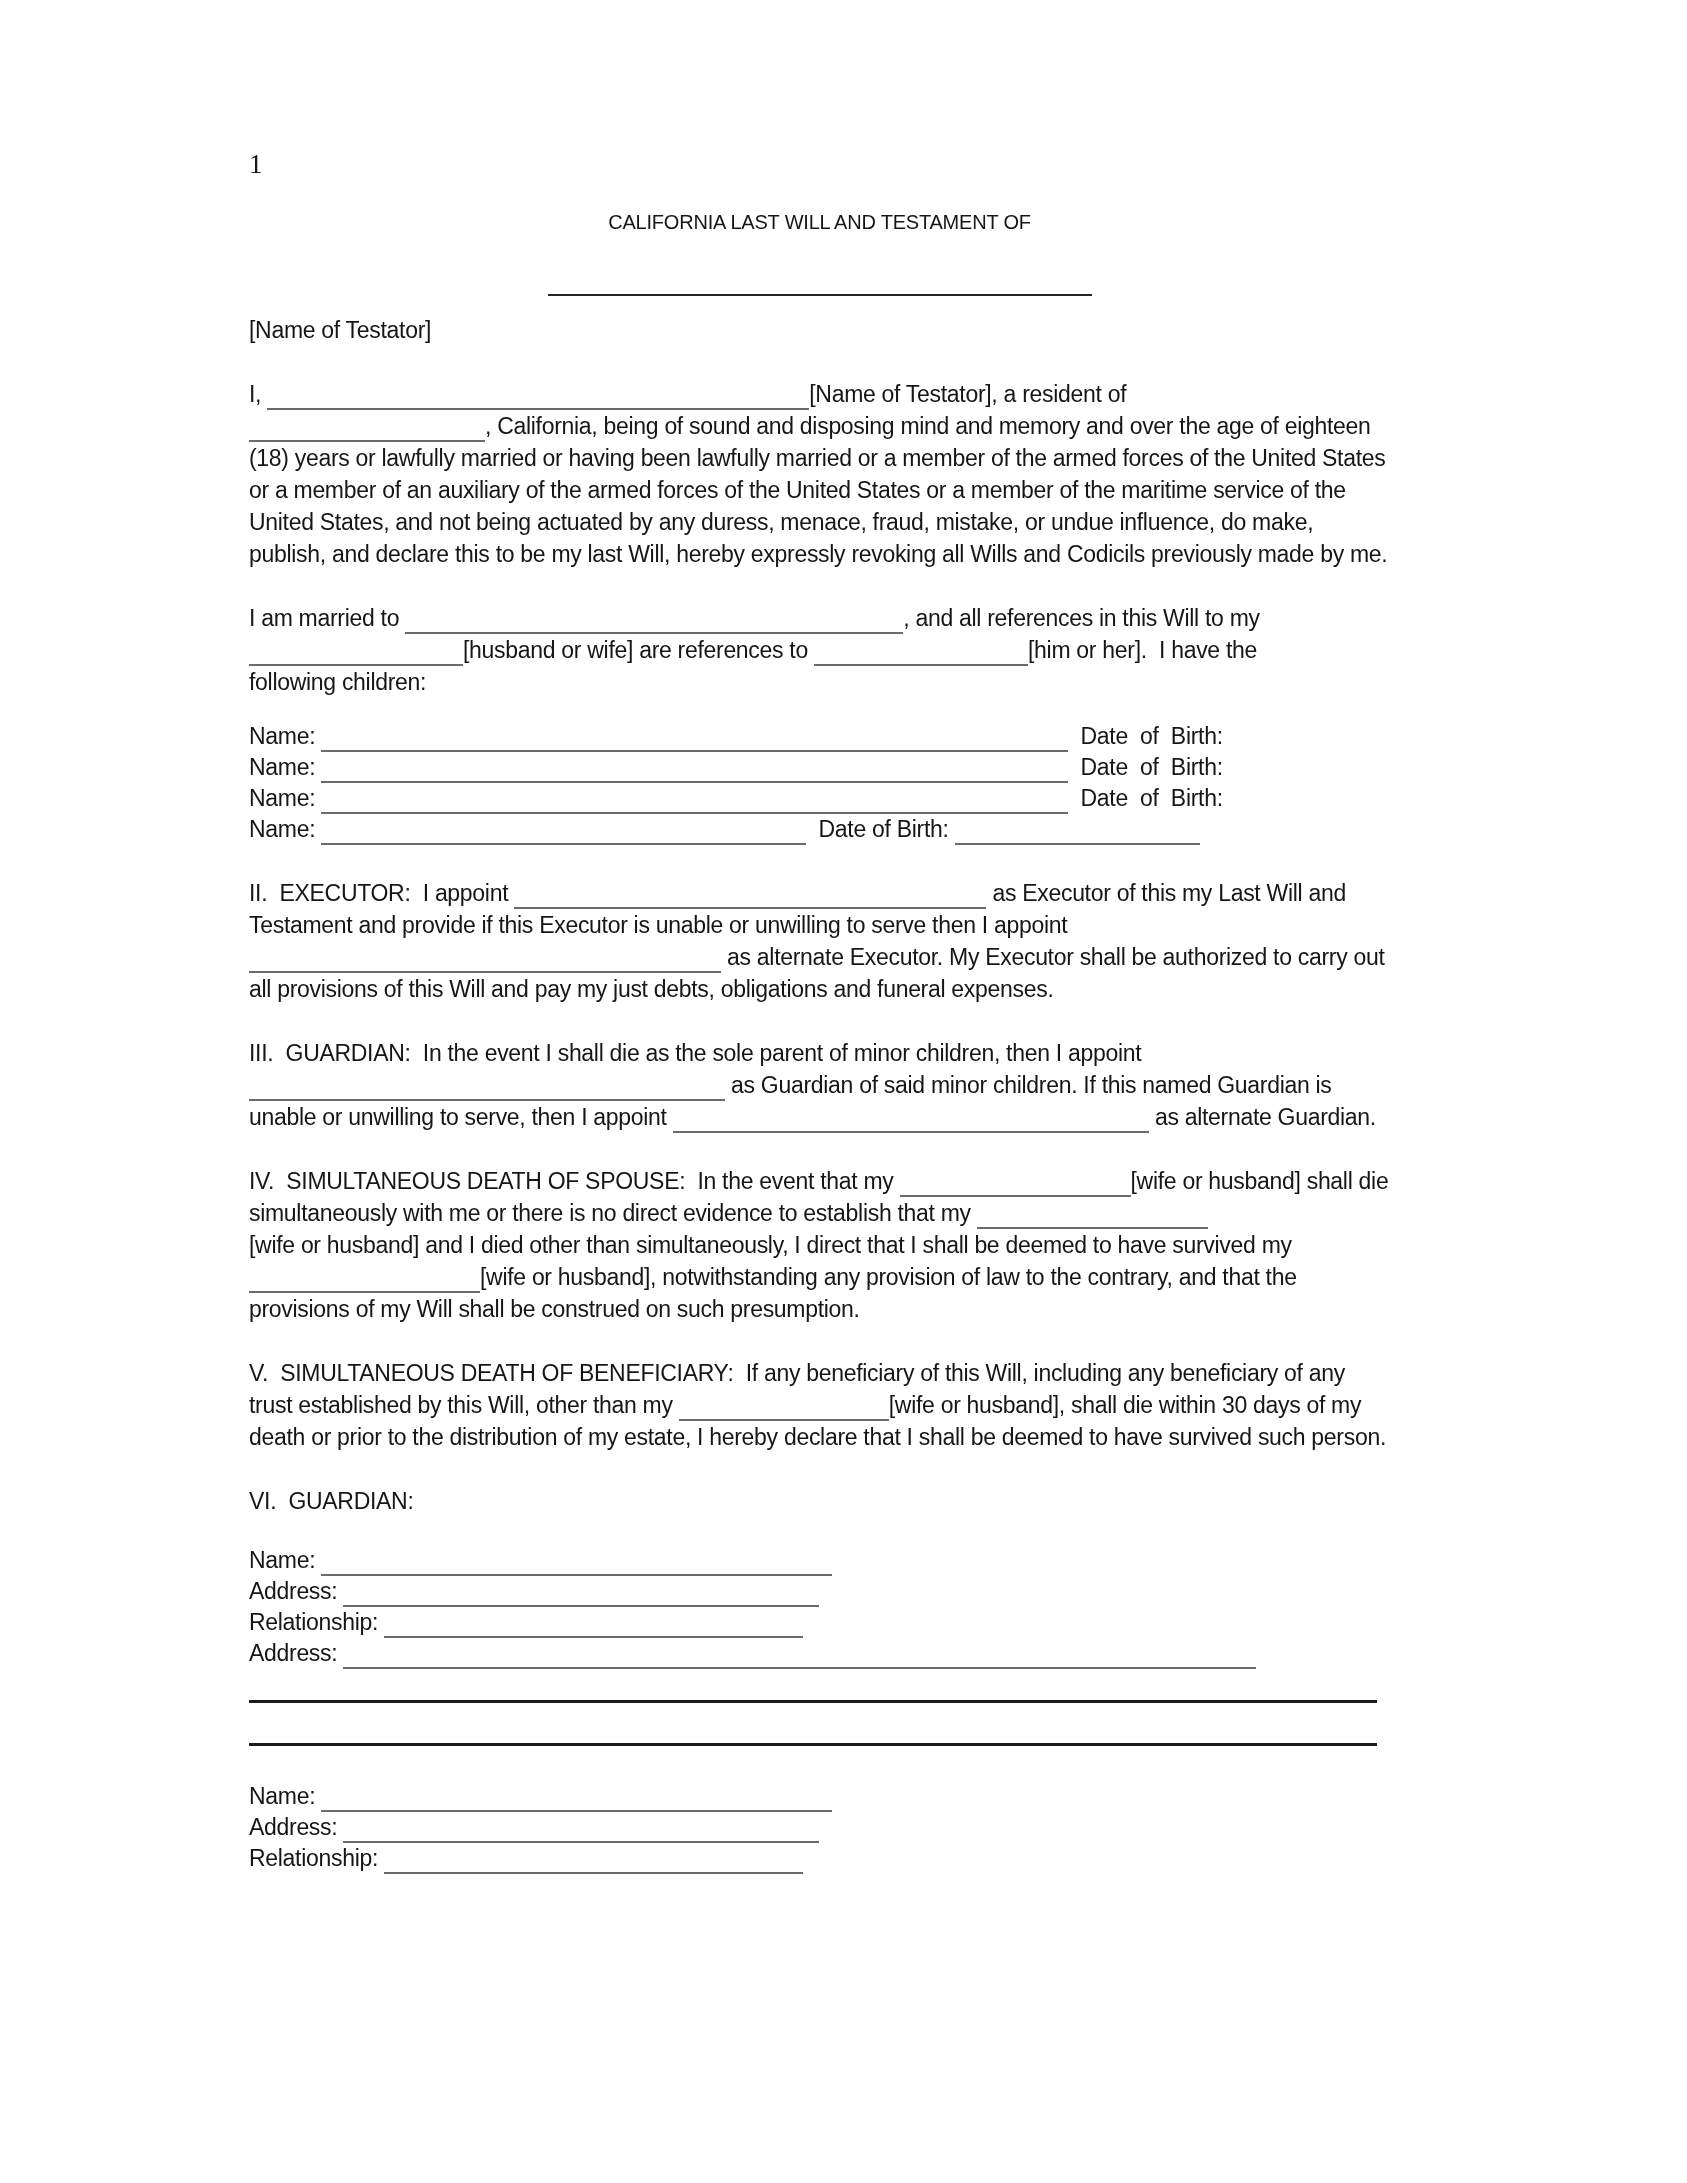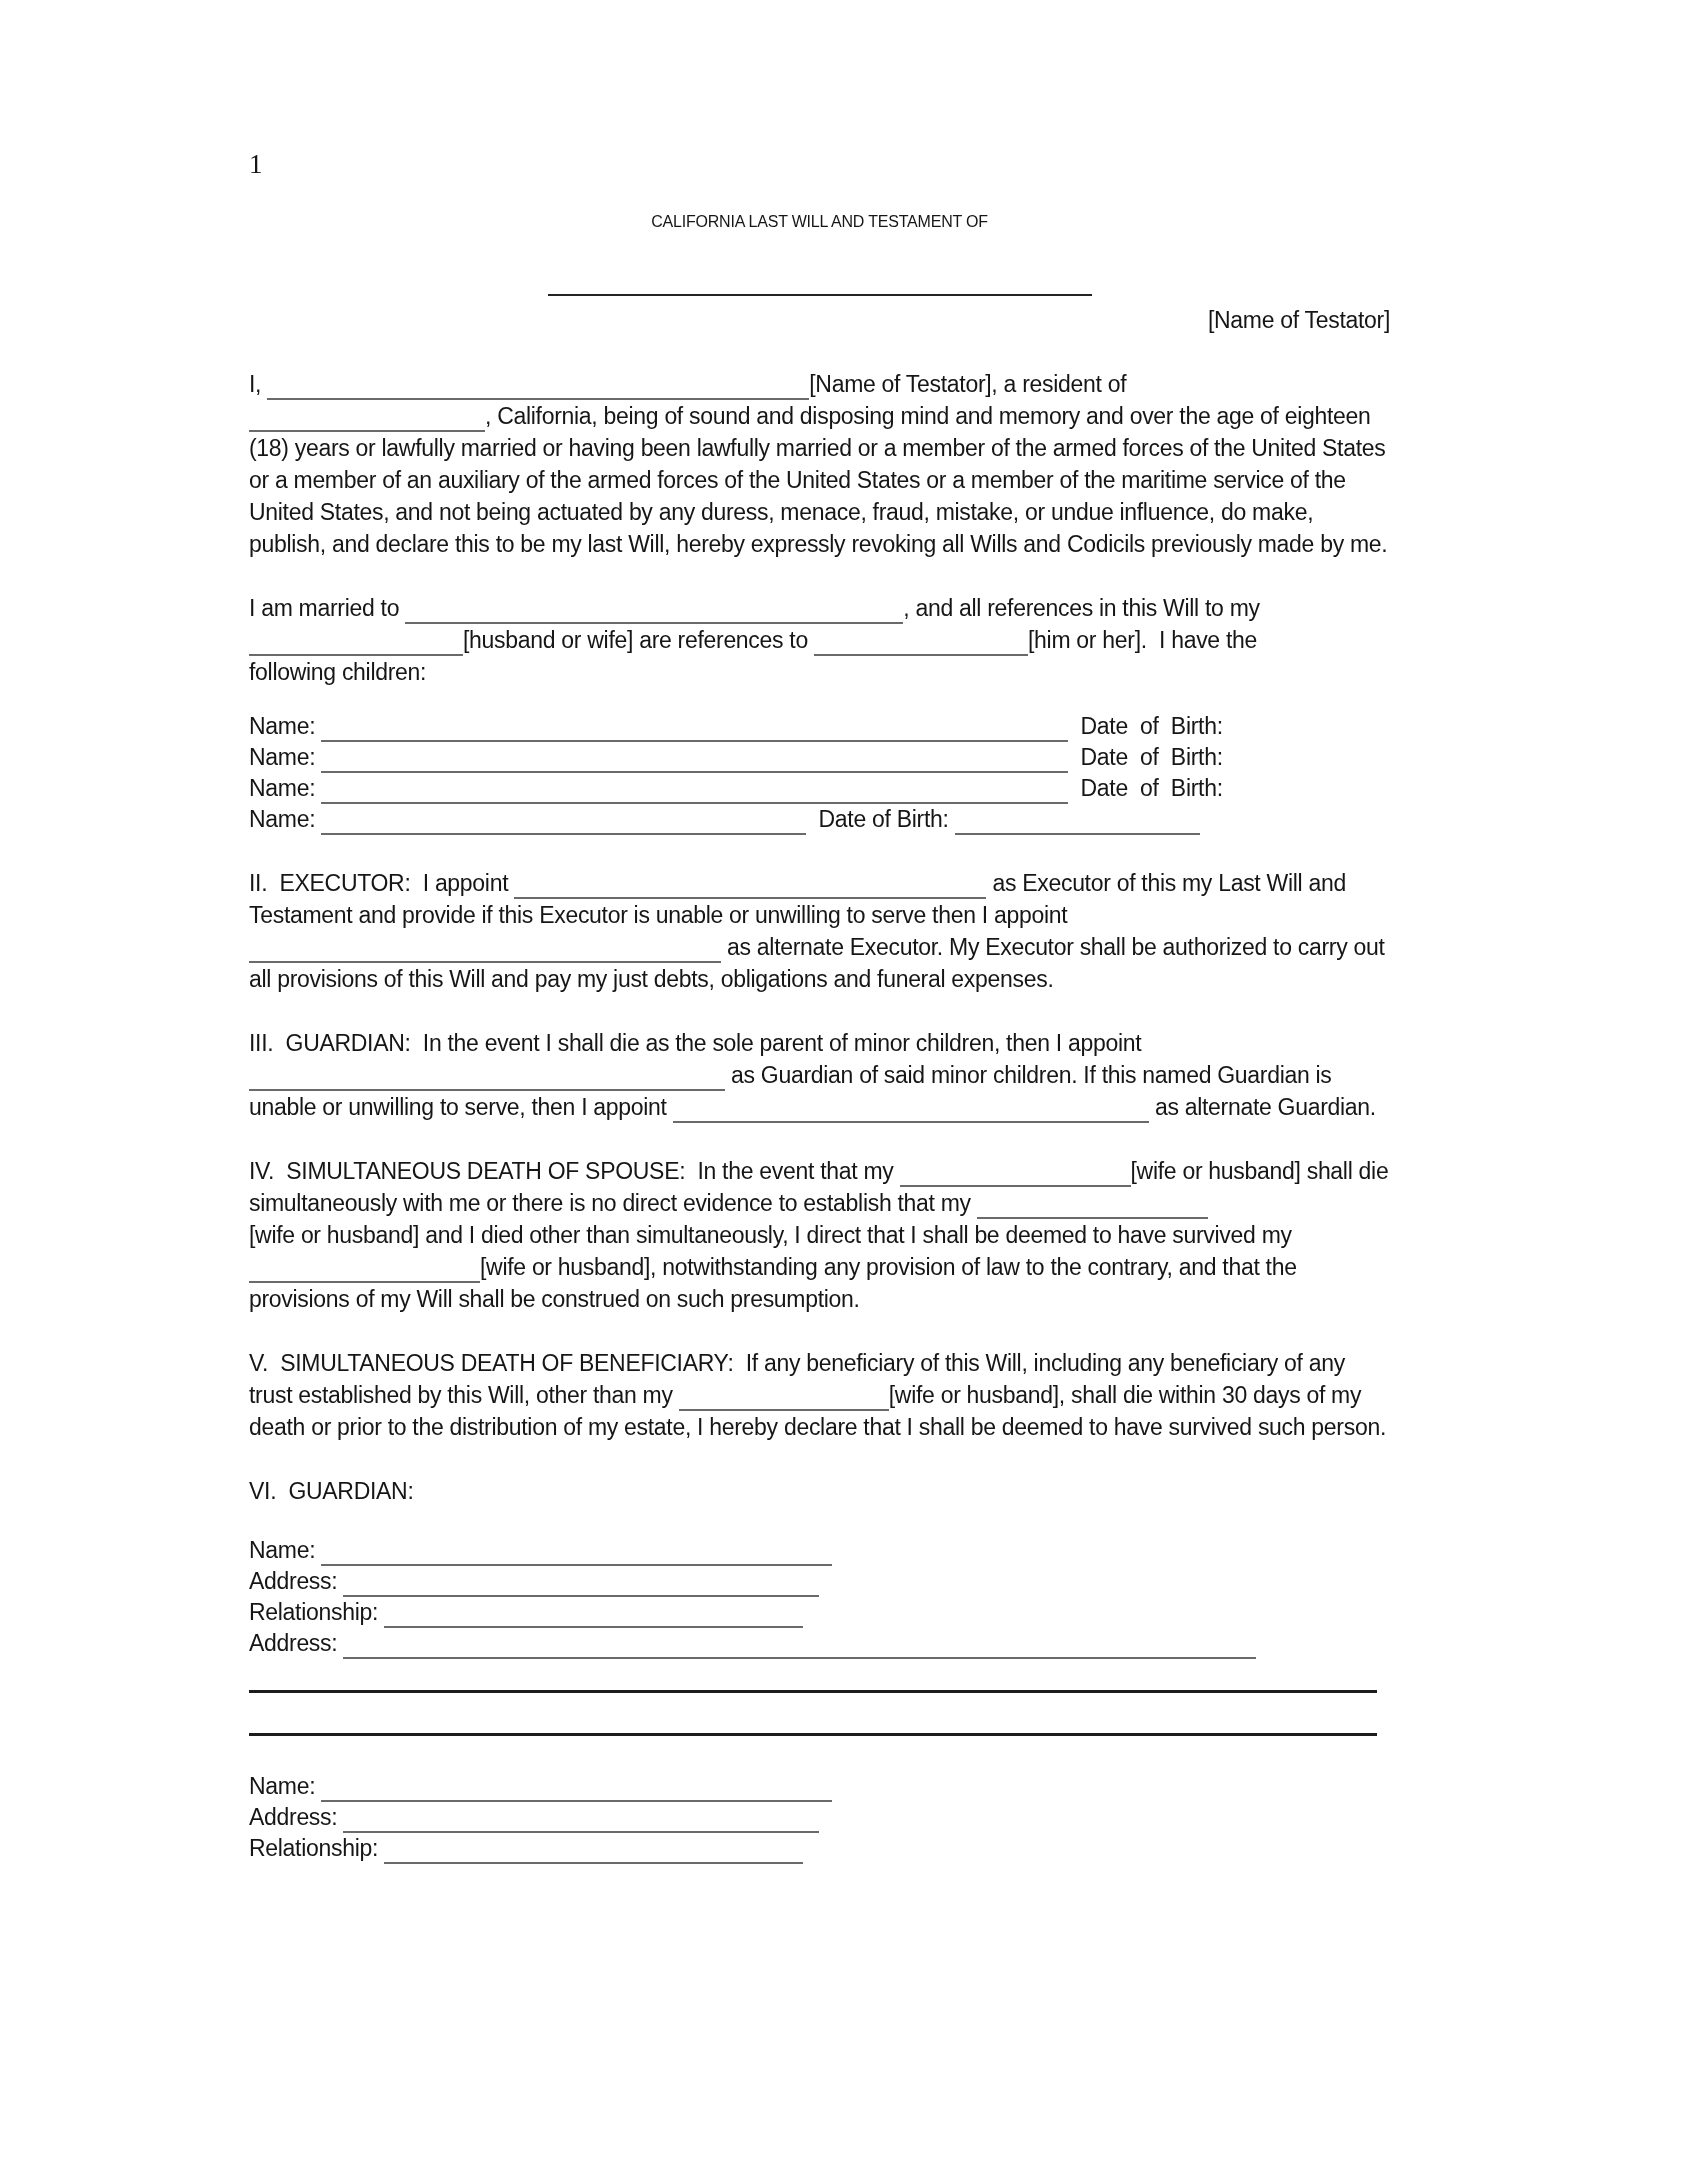--- a/index.html
+++ b/index.html
@@ -10,28 +10,28 @@
   }
   .inner{padding:148px 297px 0 249px;}
   .doc{
     font-size:23px;line-height:32px;letter-spacing:-0.3px;
   }
   .page-number{
     font-family:"Liberation Serif","DejaVu Serif",serif;
     font-size:27px;line-height:32px;letter-spacing:0;
   }
   .title{
-    text-align:center;margin-top:26px;font-size:16px;letter-spacing:-0.2px;
+    text-align:center;margin-top:26px;font-size:20px;letter-spacing:-0.2px;
     white-space:pre-wrap;
   }
   .testator-line{
     width:544px;height:1.7px;margin:54px auto 0;
     border-bottom:2.6px solid #242424;
   }
-  .testator-label{text-align:right;margin-top:8px;white-space:pre-wrap;}
+  .testator-label{text-align:left;margin-top:18px;white-space:pre-wrap;}
   .para,.heading{white-space:pre-wrap;margin:32px 0 0 0;}
   .row{margin-top:0;line-height:31px;}
   .row-first{margin-top:23px;}
   .row-first-lg{margin-top:28px;}
   .row-first-xl{margin-top:35px;}
   .blank{
     display:inline-block;height:26px;vertical-align:bottom;
     border-bottom:2.6px solid #6a6a6a;
   }
   .ruled-line{

